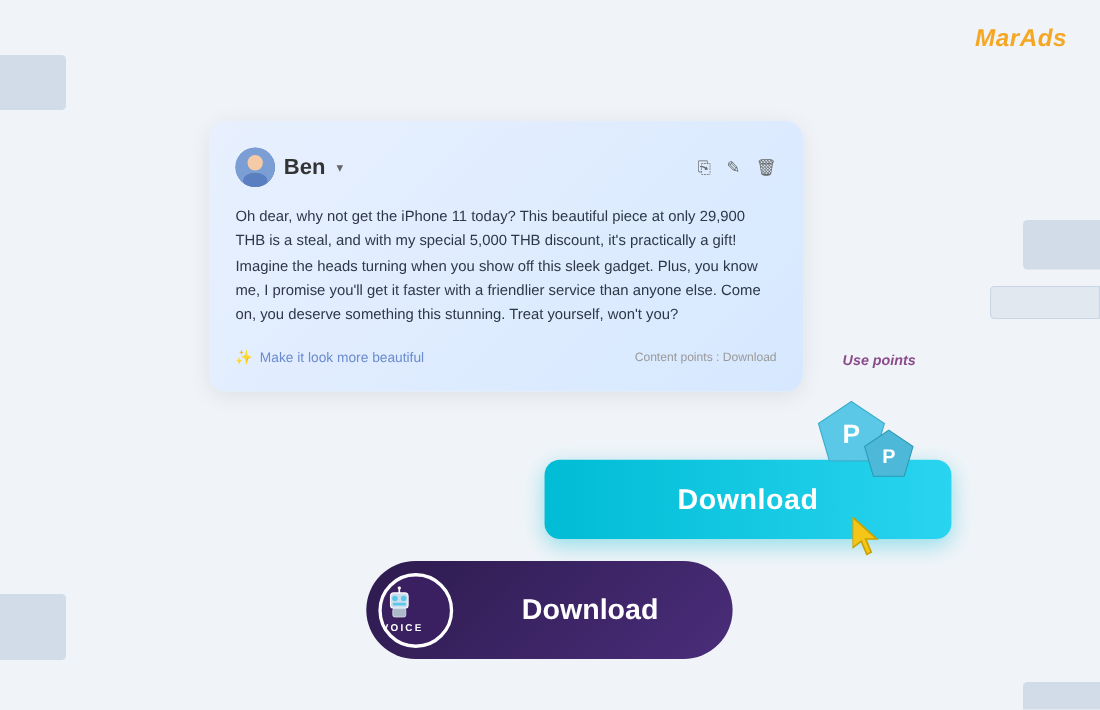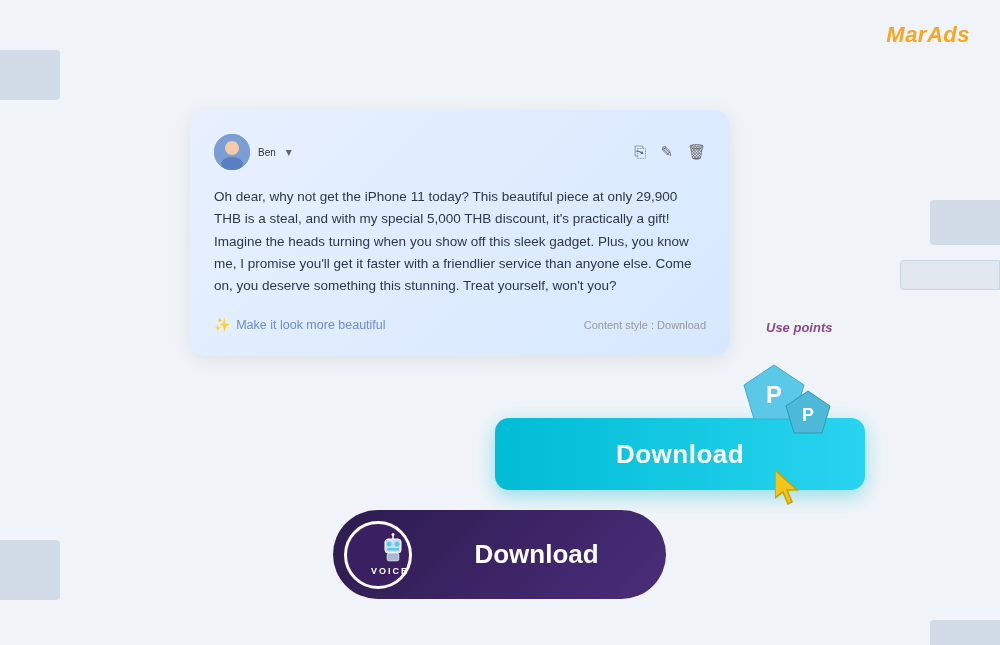--- a/index.html
+++ b/index.html
@@ -58,22 +58,22 @@
       display: flex;
       align-items: center;
       justify-content: center;
       color: white;
       font-size: 14px;
       font-weight: 600;
       overflow: hidden;
     }
 
     .user-name {
-      font-size: 10px;
-      font-weight: 400;
+      font-size: 20px;
+      font-weight: 700;
       color: #333;
     }
 
     .chevron-icon {
       color: #666;
       font-size: 12px;
       margin-left: 2px;
     }
 
     .card-actions {
@@ -214,21 +214,21 @@
     }
 
     .vice-logo {
       width: 68px;
       height: 68px;
       border-radius: 50%;
       border: 3px solid white;
       background: #3a2060;
       display: flex;
       flex-direction: column;
-      align-items: flex-end;
+      align-items: flex-start;
       justify-content: center;
       position: relative;
     }
 
     .vice-text-label {
       font-size: 9px;
       color: white;
       font-weight: 700;
       letter-spacing: 2px;
       margin-top: 1px;
@@ -328,21 +328,21 @@
   </div>
 
   <div class="card-body">Oh dear, why not get the iPhone 11 today? This beautiful piece at only 29,900 THB is a steal, and with my special 5,000 THB discount, it's practically a gift! Imagine the heads turning when you show off this sleek gadget. Plus, you know me, I promise you'll get it faster with a friendlier service than anyone else. Come on, you deserve something this stunning. Treat yourself, won't you?</div>
 
   <div class="card-footer">
     <div class="persuasive-link">
       <span class="persuasive-icon">✨</span>
       <span>Make it look more beautiful</span>
     </div>
     <div class="content-style">
-      <span>Content style</span> : <span>Download</span>
+      <span>Content points</span> : <span>Download</span>
     </div>
   </div>
 </div>
 
 <div class="download-btn-cyan">
   <span class="download-btn-cyan-text">Download</span>
 </div>
 
 <div class="cursor-pointer">
   <svg class="cursor-svg" viewBox="0 0 32 36" xmlns="http://www.w3.org/2000/svg">

